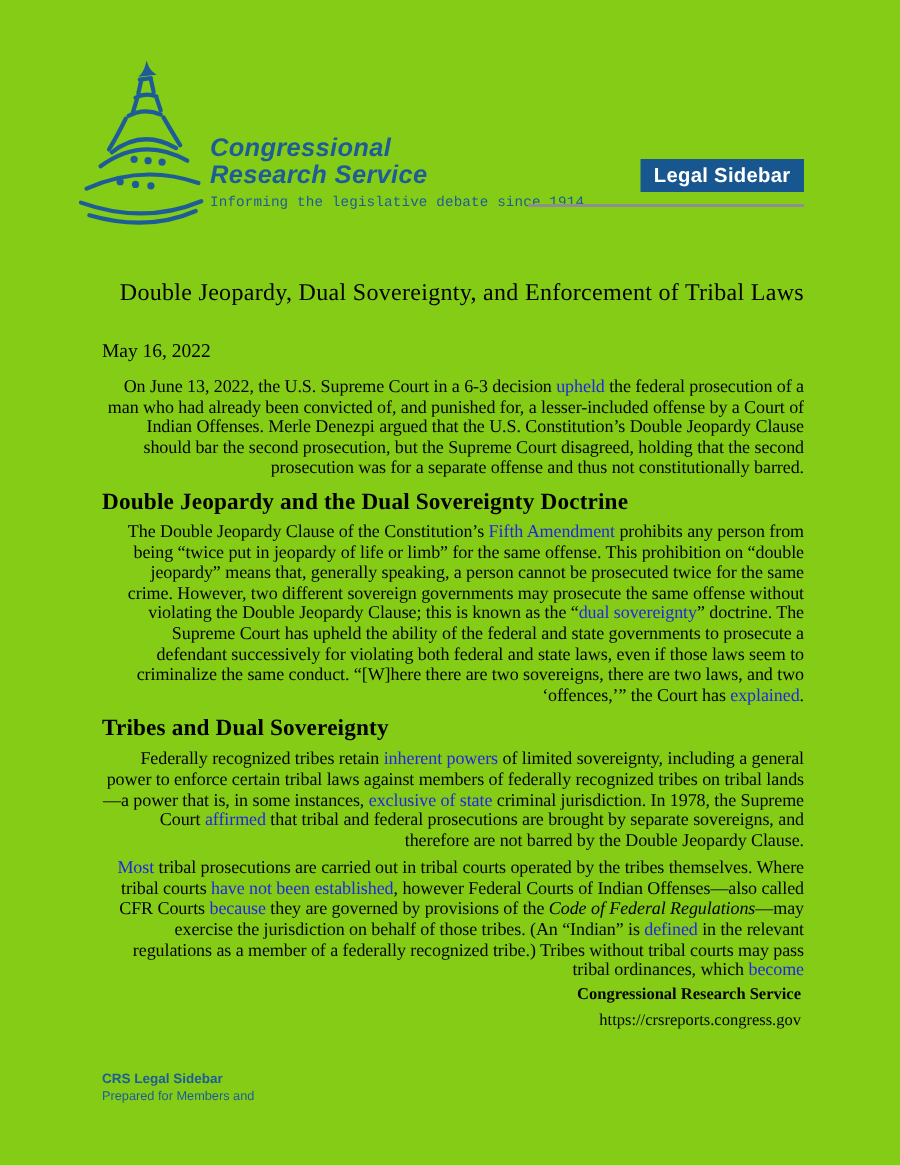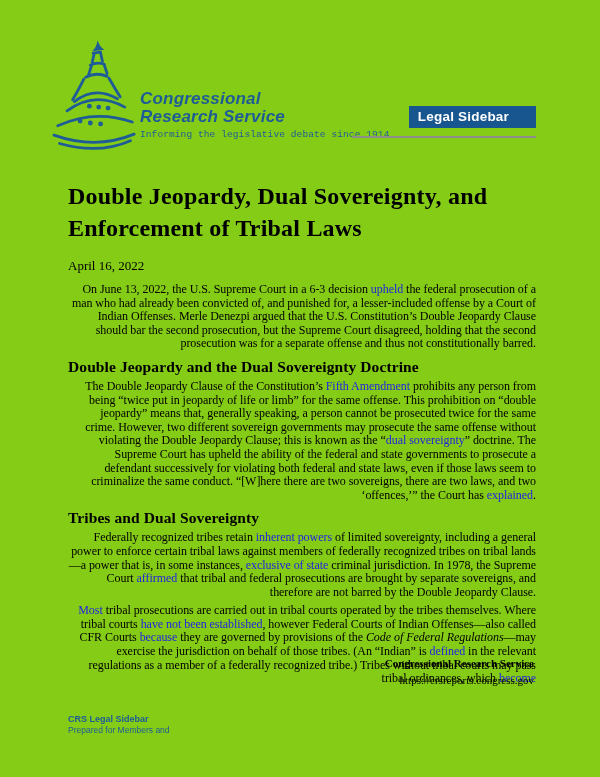--- a/index.html
+++ b/index.html
@@ -33,27 +33,27 @@
   }
   .header-rule{
     position:absolute;left:352px;right:64px;top:136px;
     border-top:2px solid var(--header-rule-gray);
   }
   .badge{
     position:absolute;right:64px;top:106px;
     background:var(--badge-blue);color:#fff;
     font-family:"Liberation Sans", sans-serif;
     font-weight:bold;font-size:13.5px;line-height:15px;
-    padding:3px 27px 4px 9px;letter-spacing:.2px;
+    padding:3px 9px 4px 9px;letter-spacing:.2px;
   }
   
   .content{position:absolute;left:68px;right:64px;top:180px;}
   .doc-title{
-    font-size:24px;font-weight:bold;line-height:32px;
-    letter-spacing:.2px;max-width:470px;
+    font-size:16px;font-weight:normal;line-height:32px;
+    letter-spacing:.2px;max-width:470px;text-align:right;
   }
   .doc-date{font-size:13px;line-height:16px;margin-top:14px;}
   .para{
     font-size:12px;line-height:13.6px;letter-spacing:-0.05px;
     margin-top:9px;text-align:right;
   }
   .h2{
     font-size:15.5px;font-weight:bold;line-height:19px;
     margin-top:7px;letter-spacing:.1px;
   }
@@ -116,21 +116,21 @@
     <div class="logo-name">Congressional</div>
     <div class="logo-name">Research Service</div>
     <div class="logo-tagline">Informing the legislative debate since 1914</div>
   </div>
 
   <div class="badge">Legal Sidebar</div>
   <div class="header-rule"></div>
 
   <div class="content">
     <div class="doc-title">Double Jeopardy, Dual Sovereignty, and Enforcement of Tribal Laws</div>
-    <div class="doc-date">April 16, 2022</div>
+    <div class="doc-date">May 16, 2022</div>
 
     <p class="para"><span>On June 13, 2022, the U.S. Supreme Court in a 6-3 decision </span><span class="link">upheld</span><span> the federal prosecution of a man who had already been convicted of, and punished for, a lesser-included offense by a Court of Indian Offenses. Merle Denezpi argued that the U.S. Constitution’s Double Jeopardy Clause should bar the second prosecution, but the Supreme Court disagreed, holding that the second prosecution was for a separate offense and thus not constitutionally barred.</span></p>
 
     <div class="h2">Double Jeopardy and the Dual Sovereignty Doctrine</div>
     <p class="para"><span>The Double Jeopardy Clause of the Constitution’s </span><span class="link">Fifth Amendment</span><span> prohibits any person from being “twice put in jeopardy of life or limb” for the same offense. This prohibition on “double jeopardy” means that, generally speaking, a person cannot be prosecuted twice for the same crime. However, two different sovereign governments may prosecute the same offense without violating the Double Jeopardy Clause; this is known as the “</span><span class="link">dual sovereignty</span><span>” doctrine. The Supreme Court has upheld the ability of the federal and state governments to prosecute a defendant successively for violating both federal and state laws, even if those laws seem to criminalize the same conduct. “[W]here there are two sovereigns, there are two laws, and two ‘offences,’” the Court has </span><span class="link">explained</span><span>.</span></p>
 
     <div class="h2">Tribes and Dual Sovereignty</div>
     <p class="para"><span>Federally recognized tribes retain </span><span class="link">inherent powers</span><span> of limited sovereignty, including a general power to enforce certain tribal laws against members of federally recognized tribes on tribal lands—a power that is, in some instances, </span><span class="link">exclusive of state</span><span> criminal jurisdiction. In 1978, the Supreme Court </span><span class="link">affirmed</span><span> that tribal and federal prosecutions are brought by separate sovereigns, and therefore are not barred by the Double Jeopardy Clause.</span></p>
     <p class="para"><span class="link">Most</span><span> tribal prosecutions are carried out in tribal courts operated by the tribes themselves. Where tribal courts </span><span class="link">have not been established</span><span>, however Federal Courts of Indian Offenses—also called CFR Courts </span><span class="link">because</span><span> they are governed by provisions of the </span><span class="italic">Code of Federal Regulations</span><span>—may exercise the jurisdiction on behalf of those tribes. (An “Indian” is </span><span class="link">defined</span><span> in the relevant regulations as a member of a federally recognized tribe.) Tribes without tribal courts may pass tribal ordinances, which </span><span class="link">become</span></p>
   </div>

